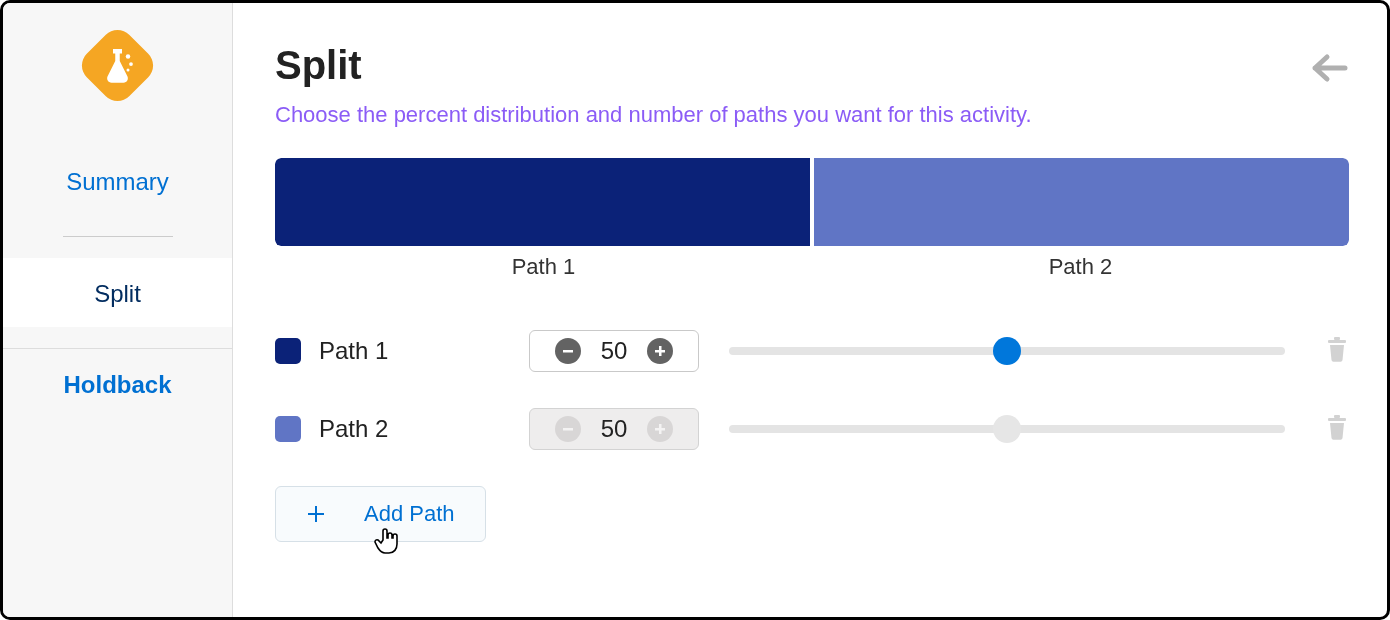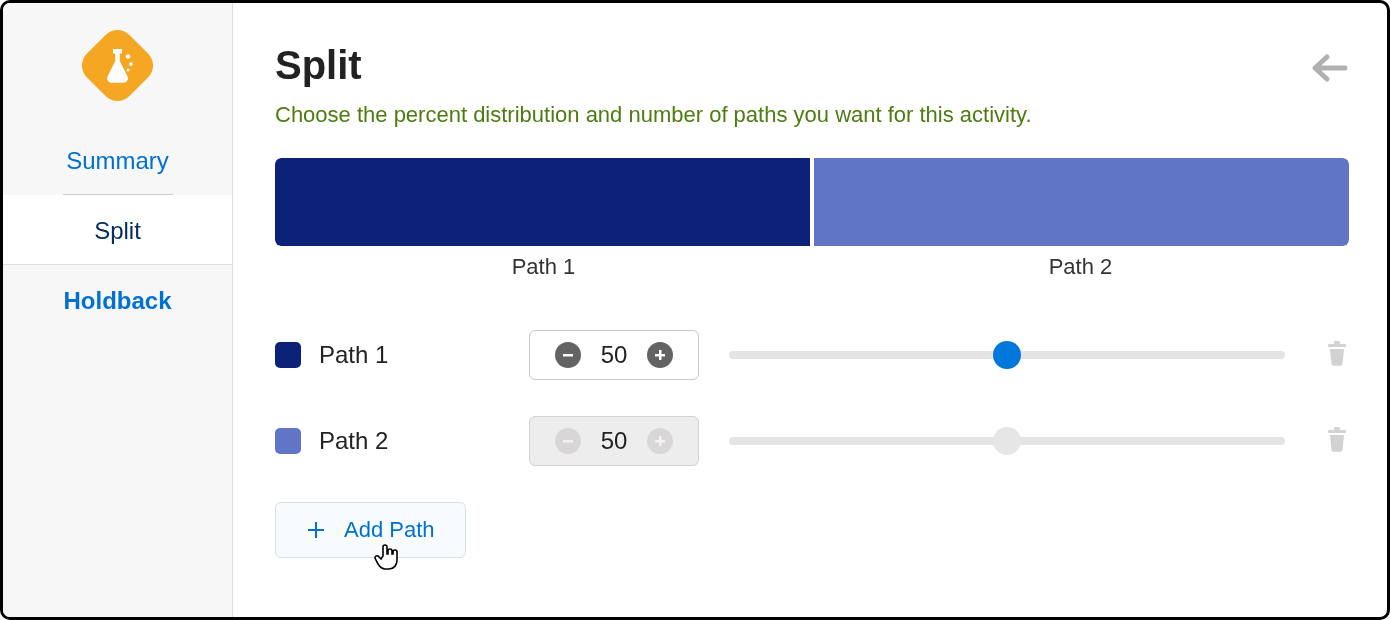--- a/index.html
+++ b/index.html
@@ -17,20 +17,21 @@
   }
   .sidebar {
     width: 230px;
     height: 100%;
     background: #f7f7f7;
     border-right: 1px solid #ddd;
     display: flex;
     flex-direction: column;
     align-items: center;
     padding-top: 25px;
+    gap: 21px;
   }
   .app-icon {
     width: 75px;
     height: 75px;
     margin-bottom: 22px;
   }
   .nav-item {
     width: 100%;
     text-align: center;
     font-size: 24px;
@@ -64,21 +65,21 @@
     color: #b0b0b0;
   }
   h1 {
     margin: 0 0 14px 0;
     font-size: 40px;
     font-weight: 600;
     color: #222;
   }
   .subtitle {
     font-size: 22px;
-    color: #4d7c0f;
+    color: #8b5cf6;
     margin-bottom: 30px;
   }
   .dist-bar {
     display: flex;
     width: 100%;
     height: 88px;
     border-radius: 6px;
     overflow: hidden;
     margin-bottom: 8px;
   }
@@ -111,21 +112,21 @@
   .path-label {
     font-size: 24px;
     color: #222;
     width: 210px;
   }
   .stepper {
     display: flex;
     align-items: center;
     border: 1px solid #c9c9c9;
     border-radius: 6px;
-    height: 50px;
+    height: 42px;
     width: 170px;
     justify-content: center;
     gap: 16px;
     background: #fff;
   }
   .stepper.disabled {
     background: #eeeded;
     border-color: #d3d3d3;
   }
   .step-btn {
@@ -186,20 +187,21 @@
     display: inline-flex;
     align-items: center;
     border: 1px solid #d6e0e7;
     background: #f8fbfd;
     color: #0070d2;
     font-size: 22px;
     padding: 14px 30px;
     border-radius: 6px;
     cursor: pointer;
     position: relative;
+    gap: 20px;
   }
   .add-path-btn svg { margin-right: 18px; }
   .cursor-hand {
     position: absolute;
     left: 98px;
     top: 40px;
     pointer-events: none;
   }
 </style>
 </head>

